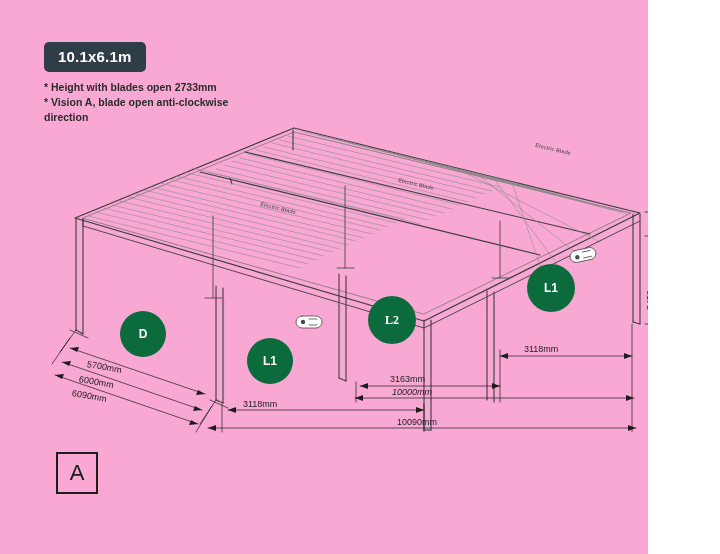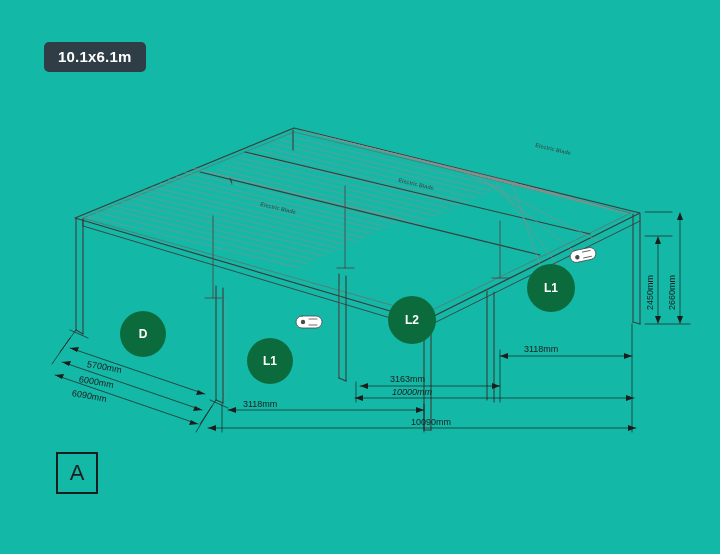--- a/index.html
+++ b/index.html
@@ -5,23 +5,23 @@
   html, body {
     margin: 0;
     padding: 0;
     background: #ffffff;
   }
   body {
     font-family: "Liberation Sans", sans-serif;
   }
   #page {
     position: relative;
-    width: 720px;
+    width: 648px;
     height: 554px;
-    background: #14b8a6;
+    background: #f9a8d4;
     overflow: hidden;
   }
   
   .title-pill {
     position: absolute;
     left: 44px;
     top: 42px;
     background: #2f3d46;
     color: #ffffff;
     font-size: 15px;
@@ -99,20 +99,23 @@
     white-space: nowrap;
     letter-spacing: 0.2px;
   }
 </style>
 </head>
 <body>
 
 <div id="page">
 
   <div class="title-pill">10.1x6.1m</div>
+  <div class="notes">* Height with blades open 2733mm
+* Vision A, blade open anti-clockwise
+   direction</div>
 
   <svg class="drawing" viewBox="0 0 720 554">
     <g fill="none" stroke="#4a4a4a" stroke-width="1" stroke-linejoin="round" stroke-linecap="round">
 
       <g>
         <polygon points="75,218 294,128 640,213 424,321" stroke="#3c3c3c" stroke-width="1.2"></polygon>
 
         <polygon points="83,218 294,132 631,213 424,314" stroke="#6a6a6a" stroke-width="0.7"></polygon>
       </g>
 
@@ -298,32 +301,32 @@
       </g>
     </g>
   </svg>
 
   <div class="blade-lbl" style="left:260px; top:205px; transform: rotate(13deg);">Electric Blade</div>
   <div class="blade-lbl" style="left:398px; top:181px; transform: rotate(13deg);">Electric Blade</div>
   <div class="blade-lbl" style="left:535px; top:146px; transform: rotate(13deg);">Electric Blade</div>
 
   <div class="badge sz1" style="left:120px; top:311px;">D</div>
   <div class="badge sz1" style="left:247px; top:338px;">L1</div>
-  <div class="badge sz2" style="left:388px; top:296px;">L2</div>
+  <div class="badge sz2" style="left:368px; top:296px;font-family:Liberation Serif, serif;">L2</div>
   <div class="badge sz2" style="left:527px; top:264px;">L1</div>
 
   <div class="dim skew-a" style="left:88px; top:359px;">5700mm</div>
   <div class="dim skew-a" style="left:80px; top:374px;">6000mm</div>
   <div class="dim skew-a" style="left:73px; top:388px;">6090mm</div>
 
   <div class="dim" style="left:243px; top:399px;">3118mm</div>
   <div class="dim" style="left:390px; top:374px;">3163mm</div>
   <div class="dim" style="left:524px; top:344px;">3118mm</div>
   <div class="dim" style="left:392px; top:387px;font-style:italic;">10000mm</div>
-  <div class="dim" style="left:397px; top:417px;margin-left:14px;">10090mm</div>
+  <div class="dim" style="left:397px; top:417px;">10090mm</div>
 
   <div class="dim vert" style="left:645px; top:310px;">2450mm</div>
   <div class="dim vert" style="left:667px; top:310px;">2660mm</div>
 
   <div class="corner-box">
     <span>A</span>
   </div>
 
 </div>
 

